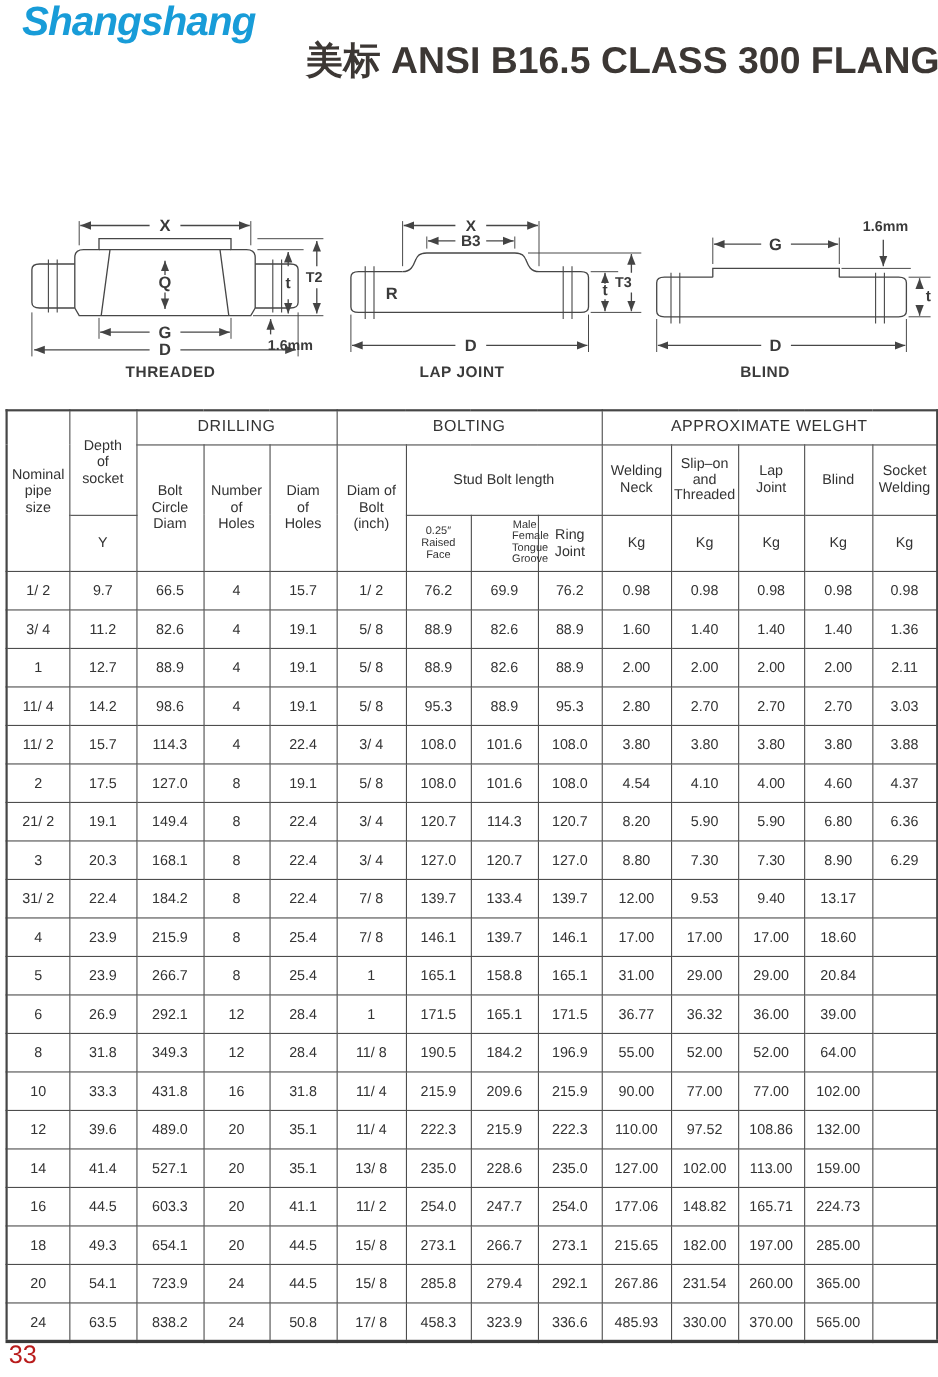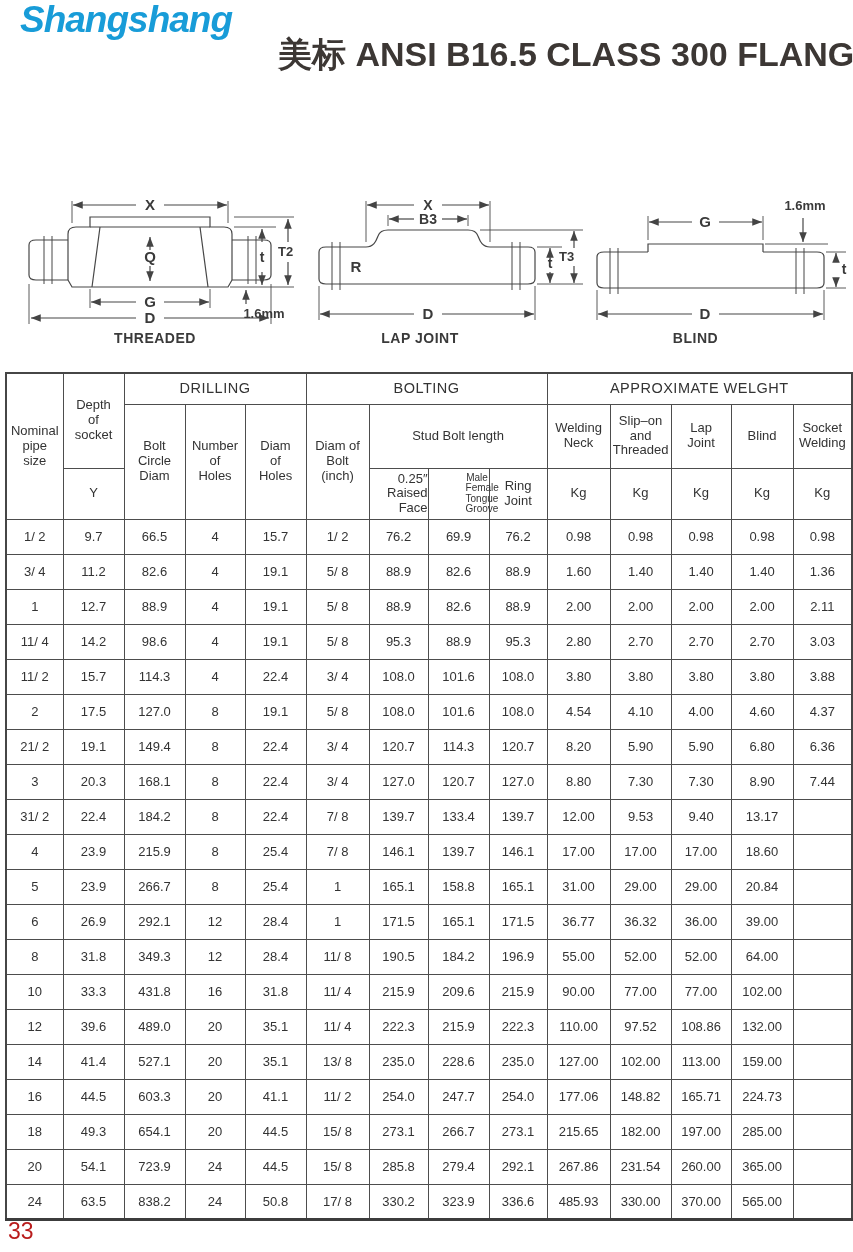--- a/index.html
+++ b/index.html
@@ -23,21 +23,21 @@
   .caption{position:absolute;top:330px;font-size:14px;font-weight:700;color:#3a3a3a;
            letter-spacing:0.5px;text-align:center;}
 
   
   #spec-table{position:absolute;left:5px;top:372px;width:846px;border-collapse:collapse;
               table-layout:fixed;border:2px solid #464646;border-bottom:3px solid #3c3c3c;}
   #spec-table th,#spec-table td{border:1px solid #4d4d4d;text-align:center;vertical-align:middle;
               padding:0;font-weight:400;color:#333;}
   #spec-table th{font-size:13px;line-height:1.15;white-space:pre-line;}
   #spec-table th.group{font-size:14.5px;letter-spacing:0.5px;}
-  #spec-table th.mid{font-size:13px;line-height:1.1;text-align:right;}
+  #spec-table th.mid{font-size:10px;line-height:1.1;}
   #spec-table th.small{font-size:10px;line-height:1.05;padding-left:37px;}
   #spec-table td{font-size:13px;}
   tr.h1{height:31px;} tr.h2{height:64px;} tr.h3{height:51px;}
   #spec-table tbody tr{height:35px;padding-left:25px;}
 
   #page-number{position:absolute;left:8px;top:1218px;font-size:23px;color:#b91c1c;}
 </style>
 </head>
 <body>
 
@@ -373,21 +373,21 @@
           <td>8</td>
           <td>22.4</td>
           <td>3/ 4</td>
           <td>127.0</td>
           <td>120.7</td>
           <td>127.0</td>
           <td>8.80</td>
           <td>7.30</td>
           <td>7.30</td>
           <td>8.90</td>
-          <td>7.44</td>
+          <td>6.29</td>
         </tr>
         <tr>
           <td>31/ 2</td>
           <td>22.4</td>
           <td>184.2</td>
           <td>8</td>
           <td>22.4</td>
           <td>7/ 8</td>
           <td>139.7</td>
           <td>133.4</td>
@@ -558,21 +558,21 @@
           <td>365.00</td>
           <td></td>
         </tr>
         <tr>
           <td>24</td>
           <td>63.5</td>
           <td>838.2</td>
           <td>24</td>
           <td>50.8</td>
           <td>17/ 8</td>
-          <td>330.2</td>
+          <td>458.3</td>
           <td>323.9</td>
           <td>336.6</td>
           <td>485.93</td>
           <td>330.00</td>
           <td>370.00</td>
           <td>565.00</td>
           <td></td>
         </tr>
       </tbody>
   </table>

